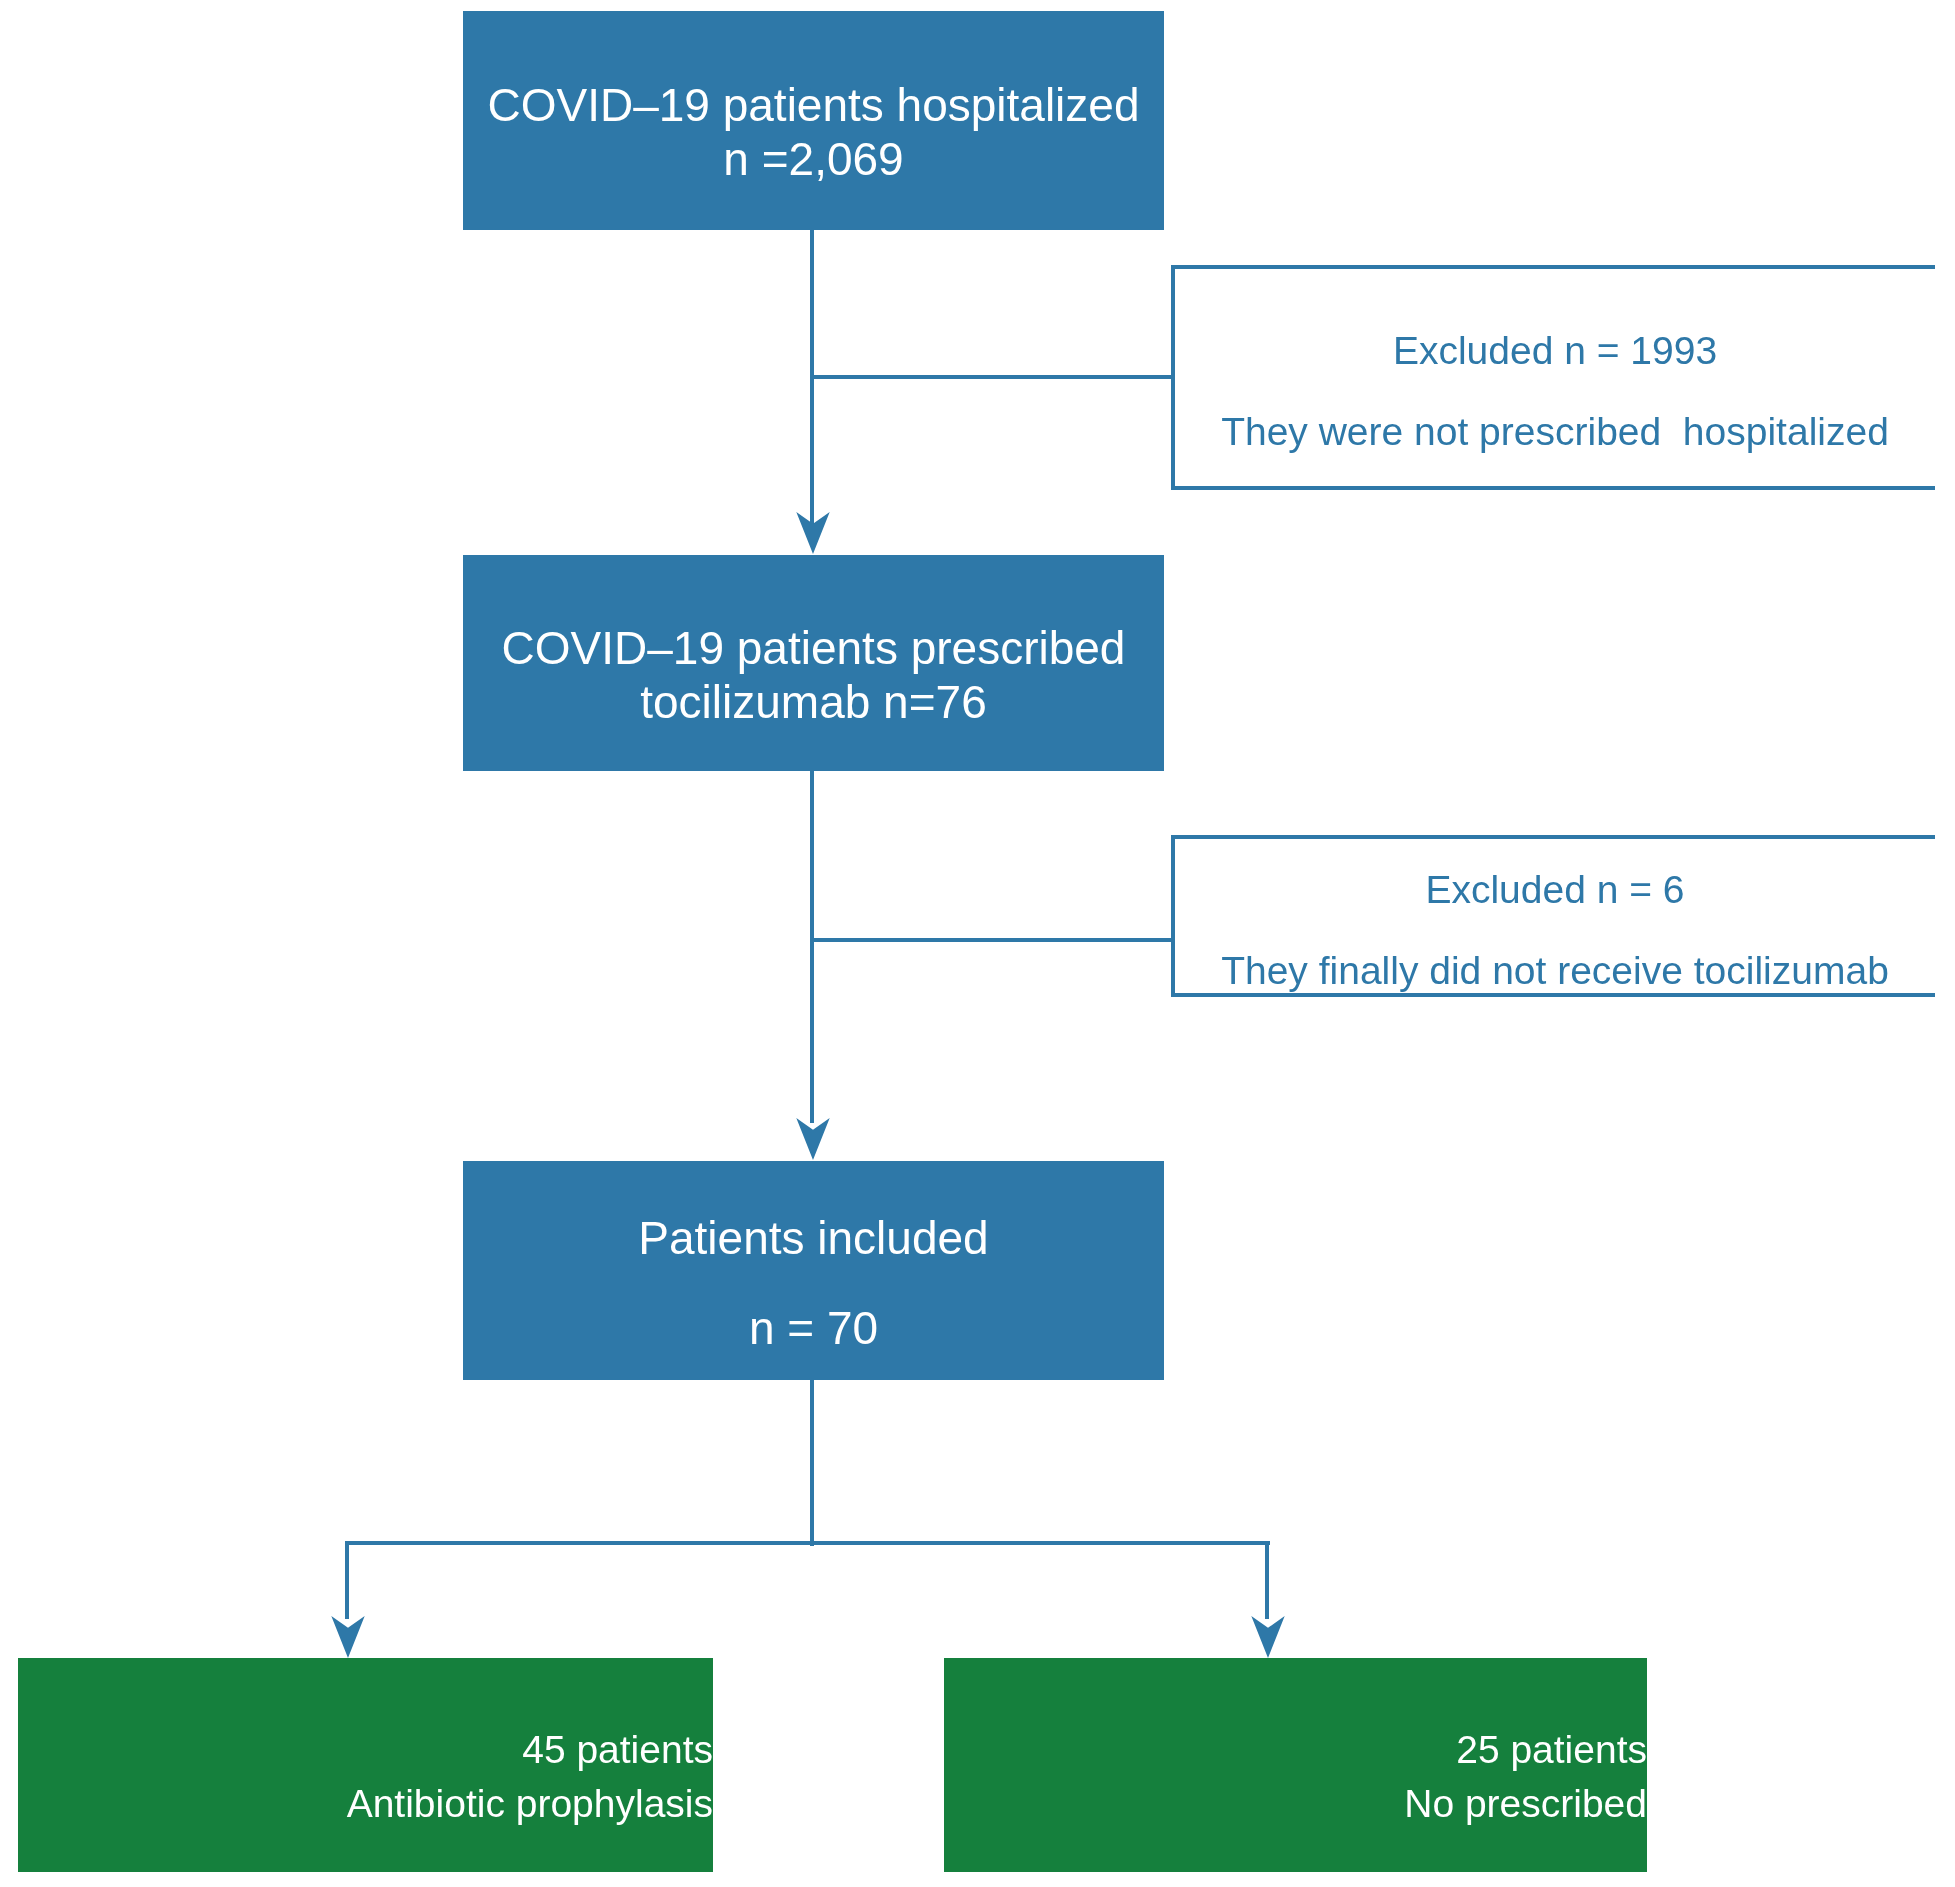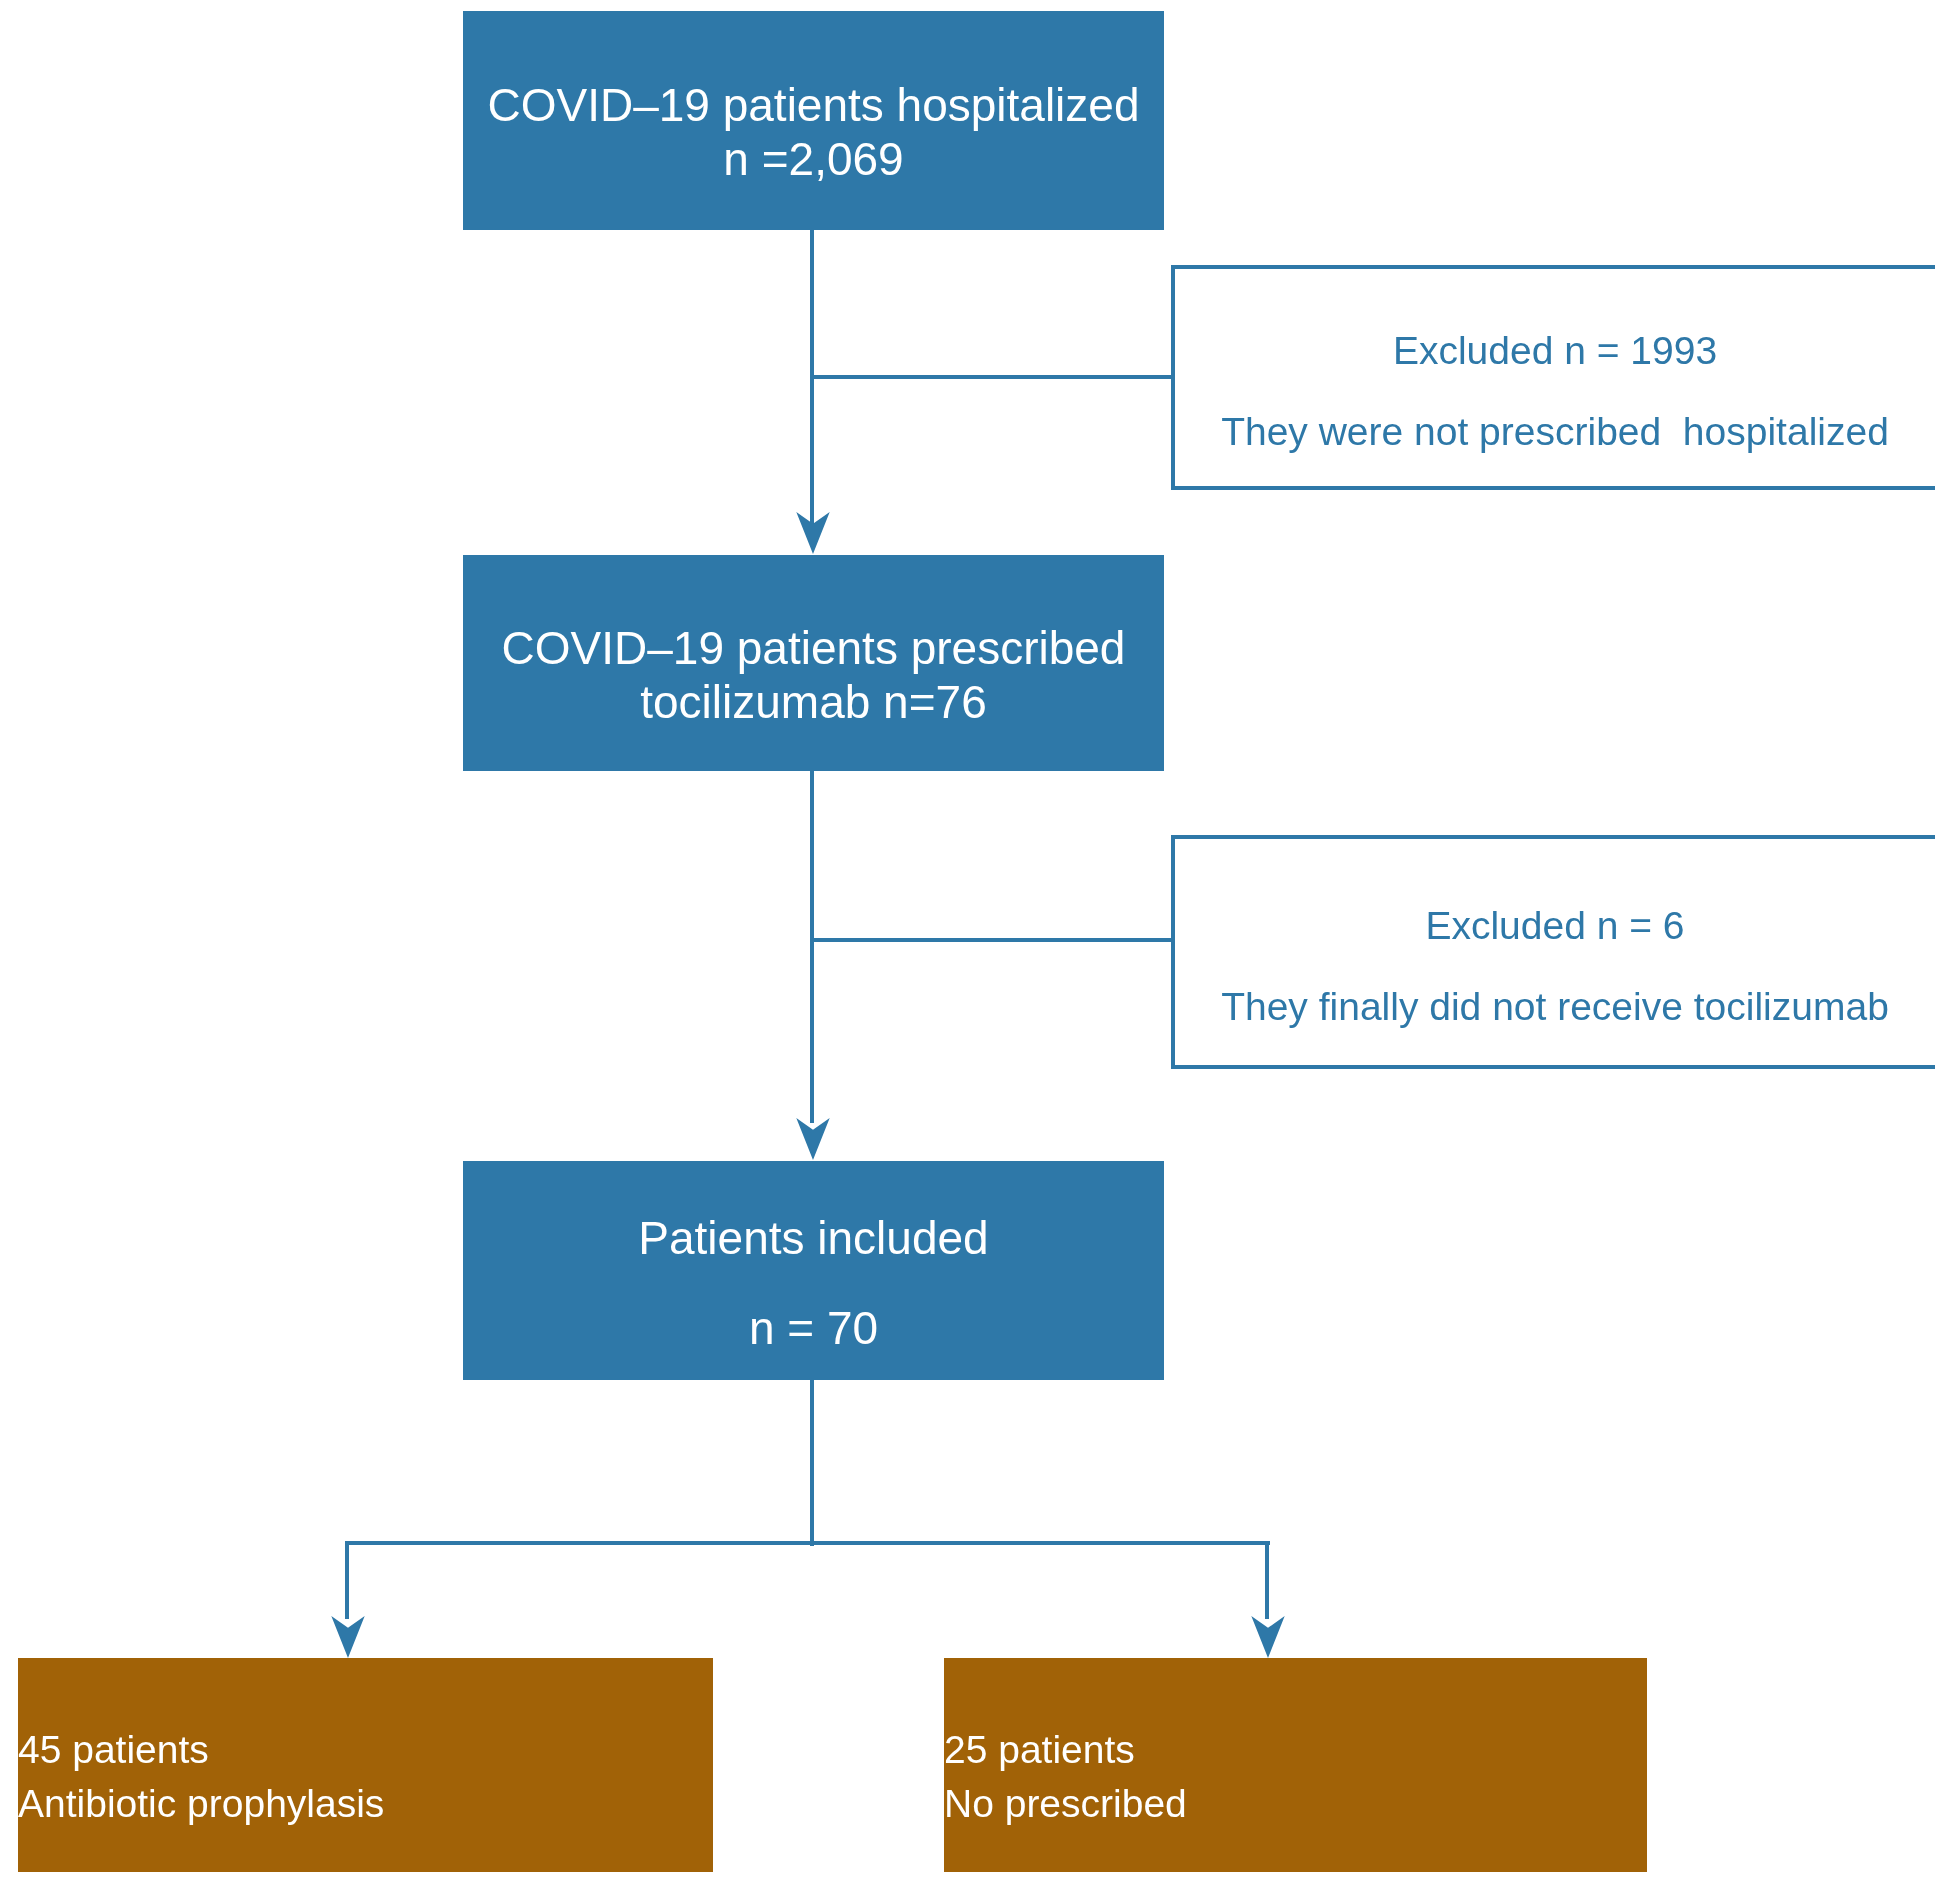--- a/index.html
+++ b/index.html
@@ -44,25 +44,25 @@
     justify-content: center;
     text-align: right;
     font-size: 39px;
     line-height: 81px;
     padding-top: 27px;
     box-sizing: border-box;
   }
 
   
   .nbox {
-    background: #a16207;
+    background: #15803d;
     color: #ffffff;
     display: flex;
     flex-direction: column;
-    align-items: flex-start;
+    align-items: flex-end;
     justify-content: center;
     text-align: center;
     font-size: 39px;
     line-height: 54px;
     padding-top: 24px;
     box-sizing: border-box;
   }
 
   .txt { white-space: pre-wrap; }
 
@@ -95,21 +95,21 @@
     <div class="txt">COVID–19 patients prescribed</div>
     <div class="txt">tocilizumab n=76</div>
   </div>
 
   <div class="abs line" style="left:810px; top:771px; width:4.3px; height:352px;"></div>
   <div class="abs line" style="left:813px; top:938px; width:359px; height:4.3px;"></div>
   <svg class="abs arrowhead" style="left:796px; top:1118px;" width="34" height="42" viewBox="0 0 62 78">
     <polygon points="0,0 31,22 62,0 31,78" fill="#2E78A8"></polygon>
   </svg>
 
-  <div class="abs wbox" style="left:1171px; top:835px; width:764px; height:234px;">
+  <div class="abs wbox" style="left:1171px; top:835px; width:764px; height:162px;">
     <div class="txt">Excluded n = 6</div>
     <div class="txt">They finally did not receive tocilizumab</div>
   </div>
 
   <div class="abs bbox" style="left:463px; top:1161px; width:701px; height:219px;gap:36px;">
     <div class="txt">Patients included</div>
     <div class="txt">n = 70</div>
   </div>
 
   <div class="abs line" style="left:810px; top:1380px; width:4.3px; height:166px;"></div>

